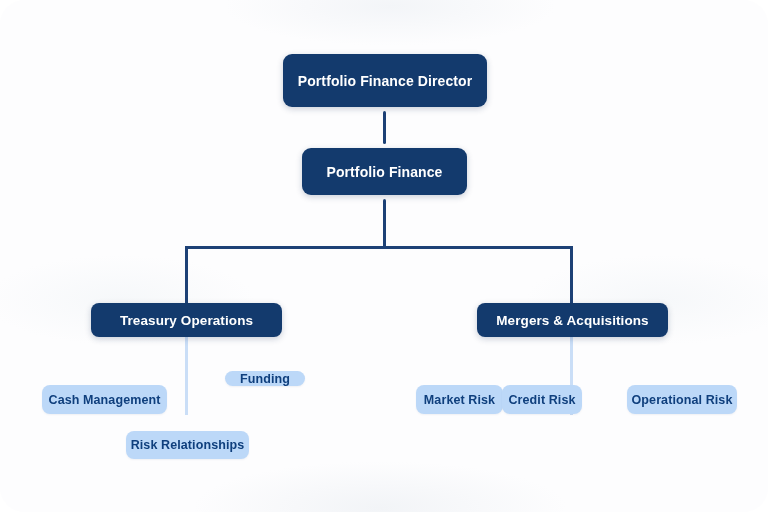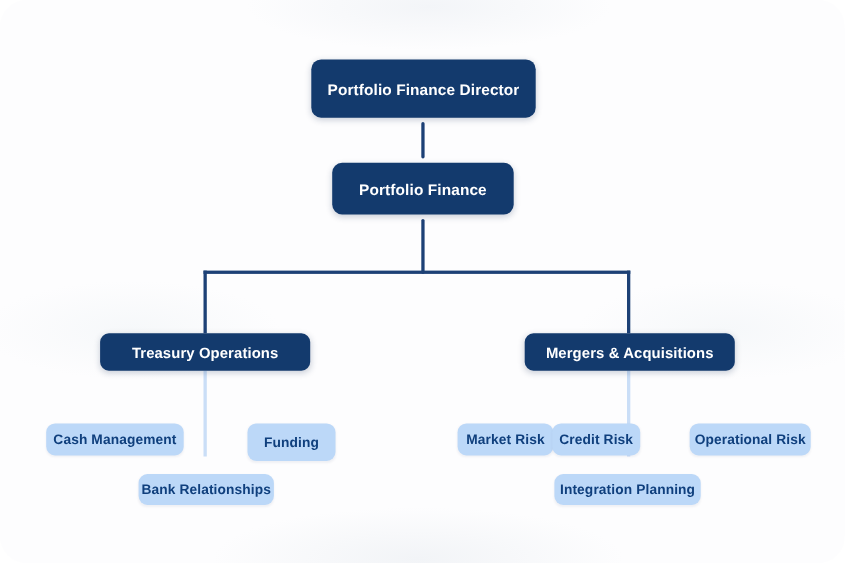--- a/index.html
+++ b/index.html
@@ -45,21 +45,21 @@
     margin-top: 17px;
   }
   .node.lvl1 { font-size: 14px; }
   .node.lvl2 { font-size: 13.5px; border-radius: 8px; }
 
   #n-director    { left: 283px; top:  54px; width: 204px; height: 53px; }
   #n-pf          { left: 302px; top: 148px; width: 165px; height: 47px; }
   #n-treasury    { left:  91px; top: 303px; width: 191px; height: 34px; }
   #n-ma          { left: 477px; top: 303px; width: 191px; height: 34px; }
   #n-cash        { left:  42px; top: 368px; width: 125px; height: 29px; }
-  #n-funding     { left: 225px; top: 368px; width:  80px; height: 34px; }
+  #n-funding     { left: 225px; top: 354px; width:  80px; height: 15px; }
   #n-bank        { left: 126px; top: 414px; width: 123px; height: 28px; }
   #n-market      { left: 416px; top: 368px; width:  87px; height: 29px; }
   #n-credit      { left: 502px; top: 368px; width:  80px; height: 29px; }
   #n-operational { left: 627px; top: 368px; width: 110px; height: 29px; }
   #n-integration { left: 504px; top: 414px; width: 133px; height: 28px; }
 
   
   .conn { position: absolute; z-index: 1; }
   .conn.dark  { background: var(--connector-primary,  #1d4176); }
   .conn.light { background: var(--connector-secondary,#cadef7); }
@@ -84,19 +84,18 @@
   <div class="conn dark" id="c-bus-ma"></div>
   <div class="conn light" id="c-treasury-bank"></div>
   <div class="conn light" id="c-ma-children"></div>
 
   <div class="node primary lvl1" id="n-director">Portfolio Finance Director</div>
   <div class="node primary lvl2" id="n-treasury">Treasury Operations</div>
   <div class="node primary lvl1" id="n-pf">Portfolio Finance</div>
   <div class="node primary lvl2" id="n-ma">Mergers &amp; Acquisitions</div>
   <div class="node secondary" id="n-cash">Cash Management</div>
   <div class="node secondary" id="n-funding">Funding</div>
-  <div class="node secondary" id="n-bank">Bank Relationships</div>
+  <div class="node secondary" id="n-bank">Risk Relationships</div>
   <div class="node secondary" id="n-market">Market Risk</div>
   <div class="node secondary" id="n-credit">Credit Risk</div>
   <div class="node secondary" id="n-operational">Operational Risk</div>
-  <div class="node secondary" id="n-integration">Integration Planning</div>
 
 </div>
 
 </body></html>

